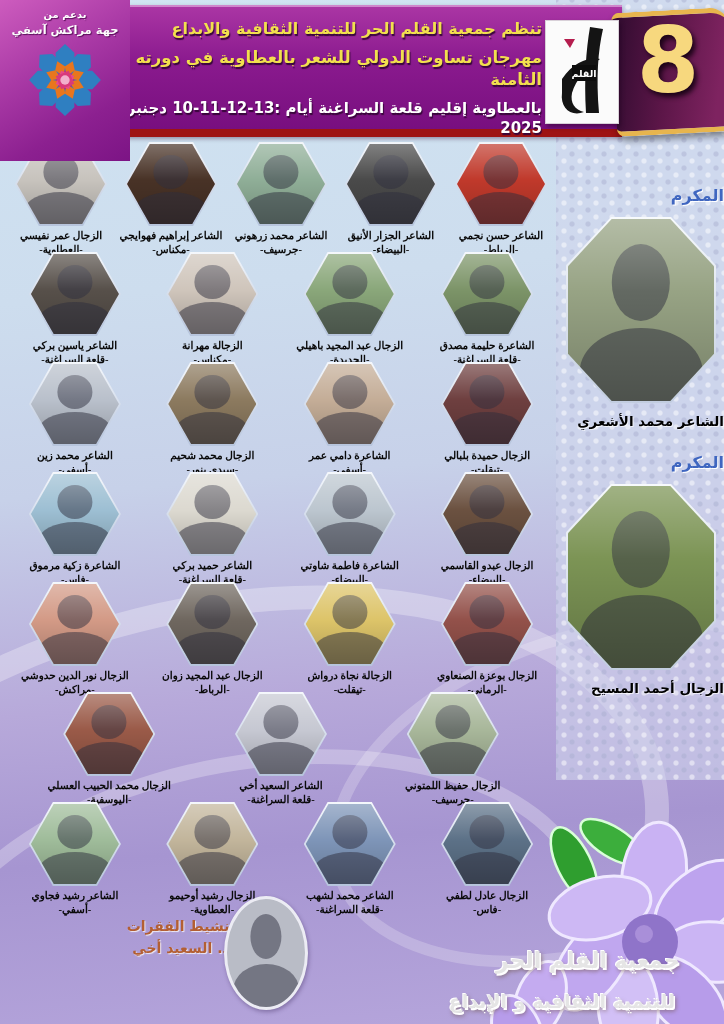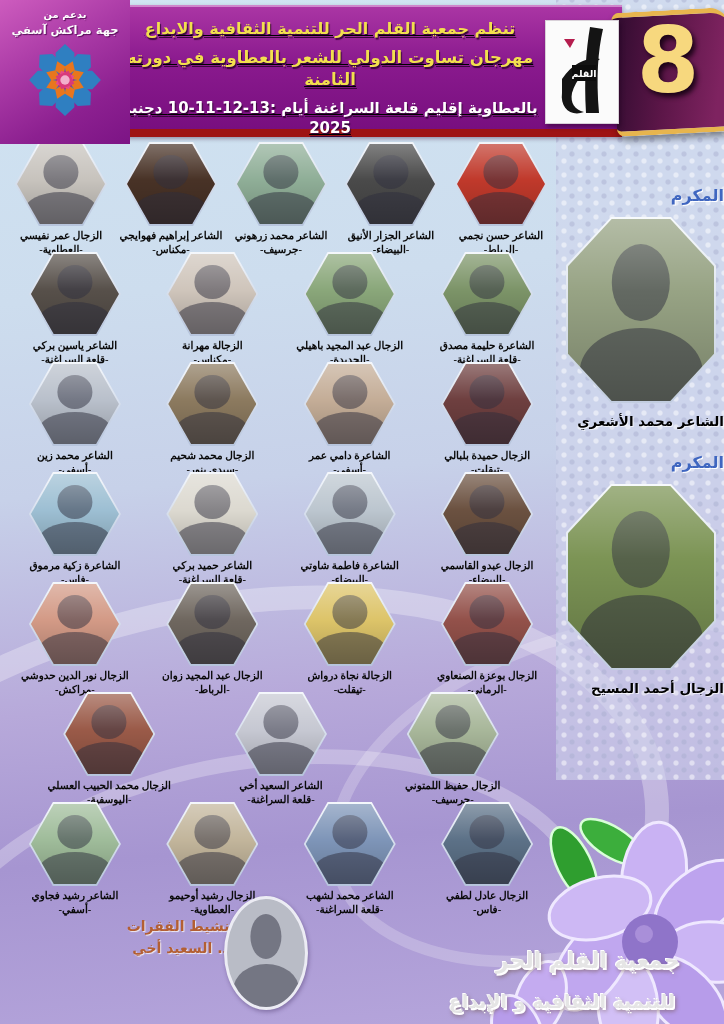--- a/index.html
+++ b/index.html
@@ -15,26 +15,26 @@
   .sidebar-pattern{position:absolute;right:0;top:0;width:168px;height:780px;
       background-color:rgba(209,214,236,.6);
       background-image:radial-gradient(circle,rgba(255,255,255,.5) 2px,rgba(255,255,255,0) 3.2px),
                        radial-gradient(circle,rgba(166,172,205,.45) 2px,rgba(166,172,205,0) 3.2px);
       background-size:16px 14px,16px 14px;background-position:0 0,8px 7px;}
   
   .header{position:absolute;top:0;left:0;width:724px;height:142px;z-index:6;}
   .title-band{position:absolute;left:0;top:5px;width:622px;height:122px;z-index:1;
       background:linear-gradient(180deg,#aa35a4,#8a1a8e 45%,#780f7f);
       border-top:2px solid #cf86cc;border-bottom:8px solid #9e1313;box-shadow:0 2px 4px rgba(40,0,40,.35);}
-  .band-text{position:absolute;left:118px;top:4px;width:424px;text-align:center;text-decoration:underline;}
+  .band-text{position:absolute;left:118px;top:4px;width:424px;}
   .h-line{font-weight:bold;text-shadow:1px 2px 1px #38073a;margin:7px 0 0 0;line-height:1.35;}
   .h-line1{color:#f2df4e;font-size:16px;}
   .h-line2{color:#f2df4e;font-size:16.5px;}
   .h-line3{color:#ffffff;font-size:15px;}
-  .support-panel{position:absolute;left:0;top:0;width:130px;height:144px;z-index:2;text-align:center;
+  .support-panel{position:absolute;left:0;top:0;width:130px;height:161px;z-index:2;text-align:center;
       background:linear-gradient(150deg,#cd5cbe 0%,#aa3aa6 38%,#8c2090 72%,#7c1485 100%);}
   .support-intro{color:#fff;font-size:10px;font-weight:bold;margin-top:9px;text-shadow:1px 1px 1px #5a0d5a;}
   .region-name{color:#fdfdfd;font-size:11.5px;font-weight:bold;margin-top:3px;text-shadow:1px 1px 1px #5a0d5a;}
   .rosette{margin-top:4px;}
   .pen-logo{position:absolute;left:545px;top:20px;width:72px;height:102px;background:#fbfbfb;z-index:3;
       border:1px solid #d8d0d8;box-shadow:2px 3px 4px rgba(30,0,30,.45);}
   .corner-right{position:absolute;left:612px;top:0;width:112px;height:150px;z-index:2;}
   .ribbon-body{position:absolute;left:2px;right:-8px;top:10px;bottom:16px;
       background:linear-gradient(100deg,#2e0b2e,#5c1648 45%,#7e2360 85%);
       transform:rotate(-3deg);border-top:5px solid #e7b54e;border-bottom:5px solid #e7b54e;

